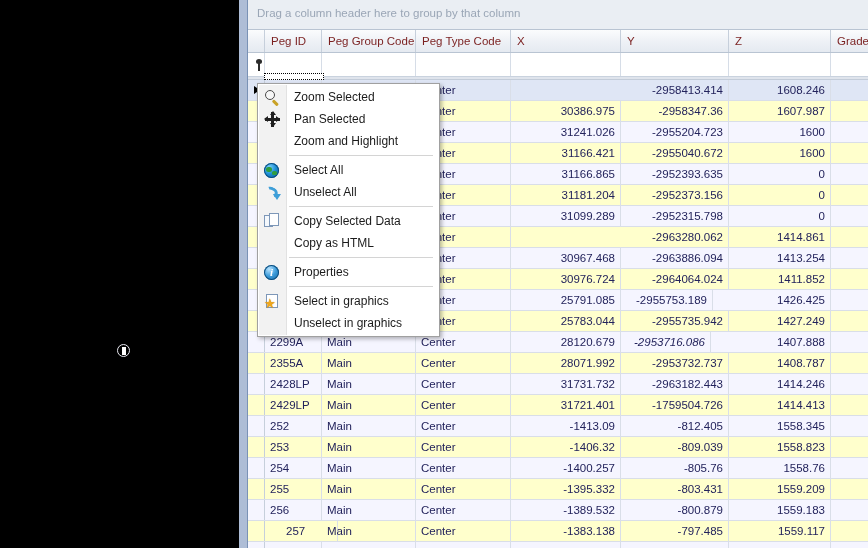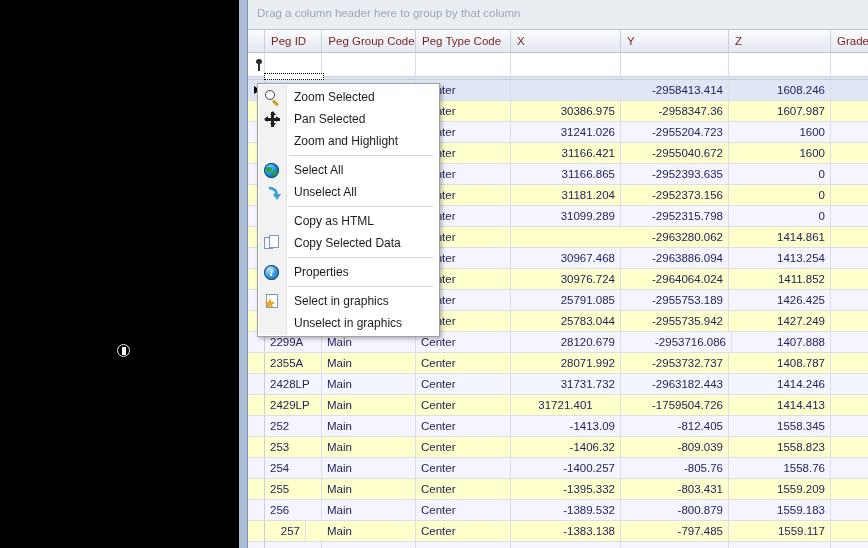--- a/index.html
+++ b/index.html
@@ -363,21 +363,21 @@
 
   <div class="grid-panel">
 
     <div class="group-bar">
       <div class="group-bar-text">Drag a column header here to group by that column</div>
     </div>
 
     <div class="header-row" id="header-row">
         <div class="hcell indicator" style="left: 0px; width: 17px;"></div>
         <div class="hcell" style="left: 17px; width: 57px;">Peg ID</div>
-        <div class="hcell" style="left: 74px; width: 94px; text-align: center;">Peg Group Code</div>
+        <div class="hcell" style="left: 74px; width: 94px;">Peg Group Code</div>
         <div class="hcell" style="left: 168px; width: 95px;">Peg Type Code</div>
         <div class="hcell" style="left: 263px; width: 110px;">X</div>
         <div class="hcell" style="left: 373px; width: 108px;">Y</div>
         <div class="hcell" style="left: 481px; width: 102px;">Z</div>
         <div class="hcell" style="left: 583px; width: 38px;">Grade</div>
       </div>
 
     <div class="filter-row" id="filter-row">
         <div class="fcell" style="left: 0px; width: 17px;">
           <span class="filter-pin"></span>
@@ -493,41 +493,41 @@
           <div class="cell num" style="left: 373px; width: 108px;">-2964064.024</div>
           <div class="cell num" style="left: 481px; width: 102px;">1411.852</div>
           <div class="cell" style="left: 583px; width: 38px;"></div>
         </div>
         <div class="row even">
           <div class="cell ind" style="left: 0px; width: 17px;"></div>
           <div class="cell" style="left: 17px; width: 57px;"></div>
           <div class="cell" style="left: 74px; width: 94px;"></div>
           <div class="cell" style="left: 168px; width: 95px;">Center</div>
           <div class="cell num" style="left: 263px; width: 110px;">25791.085</div>
-          <div class="cell num" style="left: 373px; width: 108px;">-2955753.189</div>
+          <div class="cell num" style="left: 357px; width: 108px;">-2955753.189</div>
           <div class="cell num" style="left: 481px; width: 102px;">1426.425</div>
           <div class="cell" style="left: 583px; width: 38px;"></div>
         </div>
         <div class="row odd">
           <div class="cell ind" style="left: 0px; width: 17px;"></div>
           <div class="cell" style="left: 17px; width: 57px;"></div>
           <div class="cell" style="left: 74px; width: 94px;"></div>
           <div class="cell" style="left: 168px; width: 95px;">Center</div>
           <div class="cell num" style="left: 263px; width: 110px;">25783.044</div>
           <div class="cell num" style="left: 373px; width: 108px;">-2955735.942</div>
           <div class="cell num" style="left: 481px; width: 102px;">1427.249</div>
           <div class="cell" style="left: 583px; width: 38px;"></div>
         </div>
         <div class="row even">
           <div class="cell ind" style="left: 0px; width: 17px;"></div>
           <div class="cell" style="left: 17px; width: 57px;">2299A</div>
           <div class="cell" style="left: 74px; width: 94px;">Main</div>
           <div class="cell" style="left: 168px; width: 95px;">Center</div>
           <div class="cell num" style="left: 263px; width: 110px;">28120.679</div>
-          <div class="cell num" style="left: 376px; width: 108px;">-2953716.086</div>
+          <div class="cell num" style="left: 355px; width: 108px; font-style: italic;">-2953716.086</div>
           <div class="cell num" style="left: 481px; width: 102px;">1407.888</div>
           <div class="cell" style="left: 583px; width: 38px;"></div>
         </div>
         <div class="row odd">
           <div class="cell ind" style="left: 0px; width: 17px;"></div>
           <div class="cell" style="left: 17px; width: 57px;">2355A</div>
           <div class="cell" style="left: 74px; width: 94px;">Main</div>
           <div class="cell" style="left: 168px; width: 95px;">Center</div>
           <div class="cell num" style="left: 263px; width: 110px;">28071.992</div>
           <div class="cell num" style="left: 373px; width: 108px;">-2953732.737</div>
@@ -542,21 +542,21 @@
           <div class="cell num" style="left: 263px; width: 110px;">31731.732</div>
           <div class="cell num" style="left: 373px; width: 108px;">-2963182.443</div>
           <div class="cell num" style="left: 481px; width: 102px;">1414.246</div>
           <div class="cell" style="left: 583px; width: 38px;"></div>
         </div>
         <div class="row odd">
           <div class="cell ind" style="left: 0px; width: 17px;"></div>
           <div class="cell" style="left: 17px; width: 57px;">2429LP</div>
           <div class="cell" style="left: 74px; width: 94px;">Main</div>
           <div class="cell" style="left: 168px; width: 95px;">Center</div>
-          <div class="cell num" style="left: 263px; width: 110px; text-align: center;">31721.401</div>
+          <div class="cell num" style="left: 263px; width: 110px;">31721.401</div>
           <div class="cell num" style="left: 373px; width: 108px;">-1759504.726</div>
           <div class="cell num" style="left: 481px; width: 102px;">1414.413</div>
           <div class="cell" style="left: 583px; width: 38px;"></div>
         </div>
         <div class="row even">
           <div class="cell ind" style="left: 0px; width: 17px;"></div>
           <div class="cell" style="left: 17px; width: 57px;">252</div>
           <div class="cell" style="left: 74px; width: 94px;">Main</div>
           <div class="cell" style="left: 168px; width: 95px;">Center</div>
           <div class="cell num" style="left: 263px; width: 110px;">-1413.09</div>
@@ -599,21 +599,21 @@
           <div class="cell" style="left: 17px; width: 57px;">256</div>
           <div class="cell" style="left: 74px; width: 94px;">Main</div>
           <div class="cell" style="left: 168px; width: 95px;">Center</div>
           <div class="cell num" style="left: 263px; width: 110px;">-1389.532</div>
           <div class="cell num" style="left: 373px; width: 108px;">-800.879</div>
           <div class="cell num" style="left: 481px; width: 102px;">1559.183</div>
           <div class="cell" style="left: 583px; width: 38px;"></div>
         </div>
         <div class="row odd">
           <div class="cell ind" style="left: 0px; width: 17px;"></div>
-          <div class="cell" style="left: 1px; width: 57px; text-align: right;">257</div>
+          <div class="cell" style="left: 33px; width: 57px;">257</div>
           <div class="cell" style="left: 74px; width: 94px;">Main</div>
           <div class="cell" style="left: 168px; width: 95px;">Center</div>
           <div class="cell num" style="left: 263px; width: 110px;">-1383.138</div>
           <div class="cell num" style="left: 373px; width: 108px;">-797.485</div>
           <div class="cell num" style="left: 481px; width: 102px;">1559.117</div>
           <div class="cell" style="left: 583px; width: 38px;"></div>
         </div>
         <div class="row even">
           <div class="cell ind" style="left: 0px; width: 17px;"></div>
           <div class="cell" style="left: 17px; width: 57px;">258</div>
@@ -644,25 +644,25 @@
           <span class="a a4"></span>
         </span><span class="ctx-label">Pan Selected</span></div>
       <div class="ctx-item"><span class="ctx-label">Zoom and Highlight</span></div>
       <div class="ctx-sep"></div>
       <div class="ctx-item"><span class="ctx-icon ico-globe"></span><span class="ctx-label">Select All</span></div>
       <div class="ctx-item"><span class="ctx-icon ico-undo">
           <span class="arc"></span>
           <span class="tip"></span>
         </span><span class="ctx-label">Unselect All</span></div>
       <div class="ctx-sep"></div>
-      <div class="ctx-item"><span class="ctx-label">Copy as HTML</span></div>
       <div class="ctx-item"><span class="ctx-icon ico-copy">
           <span class="p1"></span>
           <span class="p2"></span>
         </span><span class="ctx-label">Copy Selected Data</span></div>
+      <div class="ctx-item"><span class="ctx-label">Copy as HTML</span></div>
       <div class="ctx-sep"></div>
       <div class="ctx-item"><span class="ctx-icon ico-info">i</span><span class="ctx-label">Properties</span></div>
       <div class="ctx-sep"></div>
       <div class="ctx-item"><span class="ctx-icon ico-star">
           <span class="doc"></span>
           <span class="st">★</span>
         </span><span class="ctx-label">Select in graphics</span></div>
       <div class="ctx-item"><span class="ctx-label">Unselect in graphics</span></div>
     </div>
 

